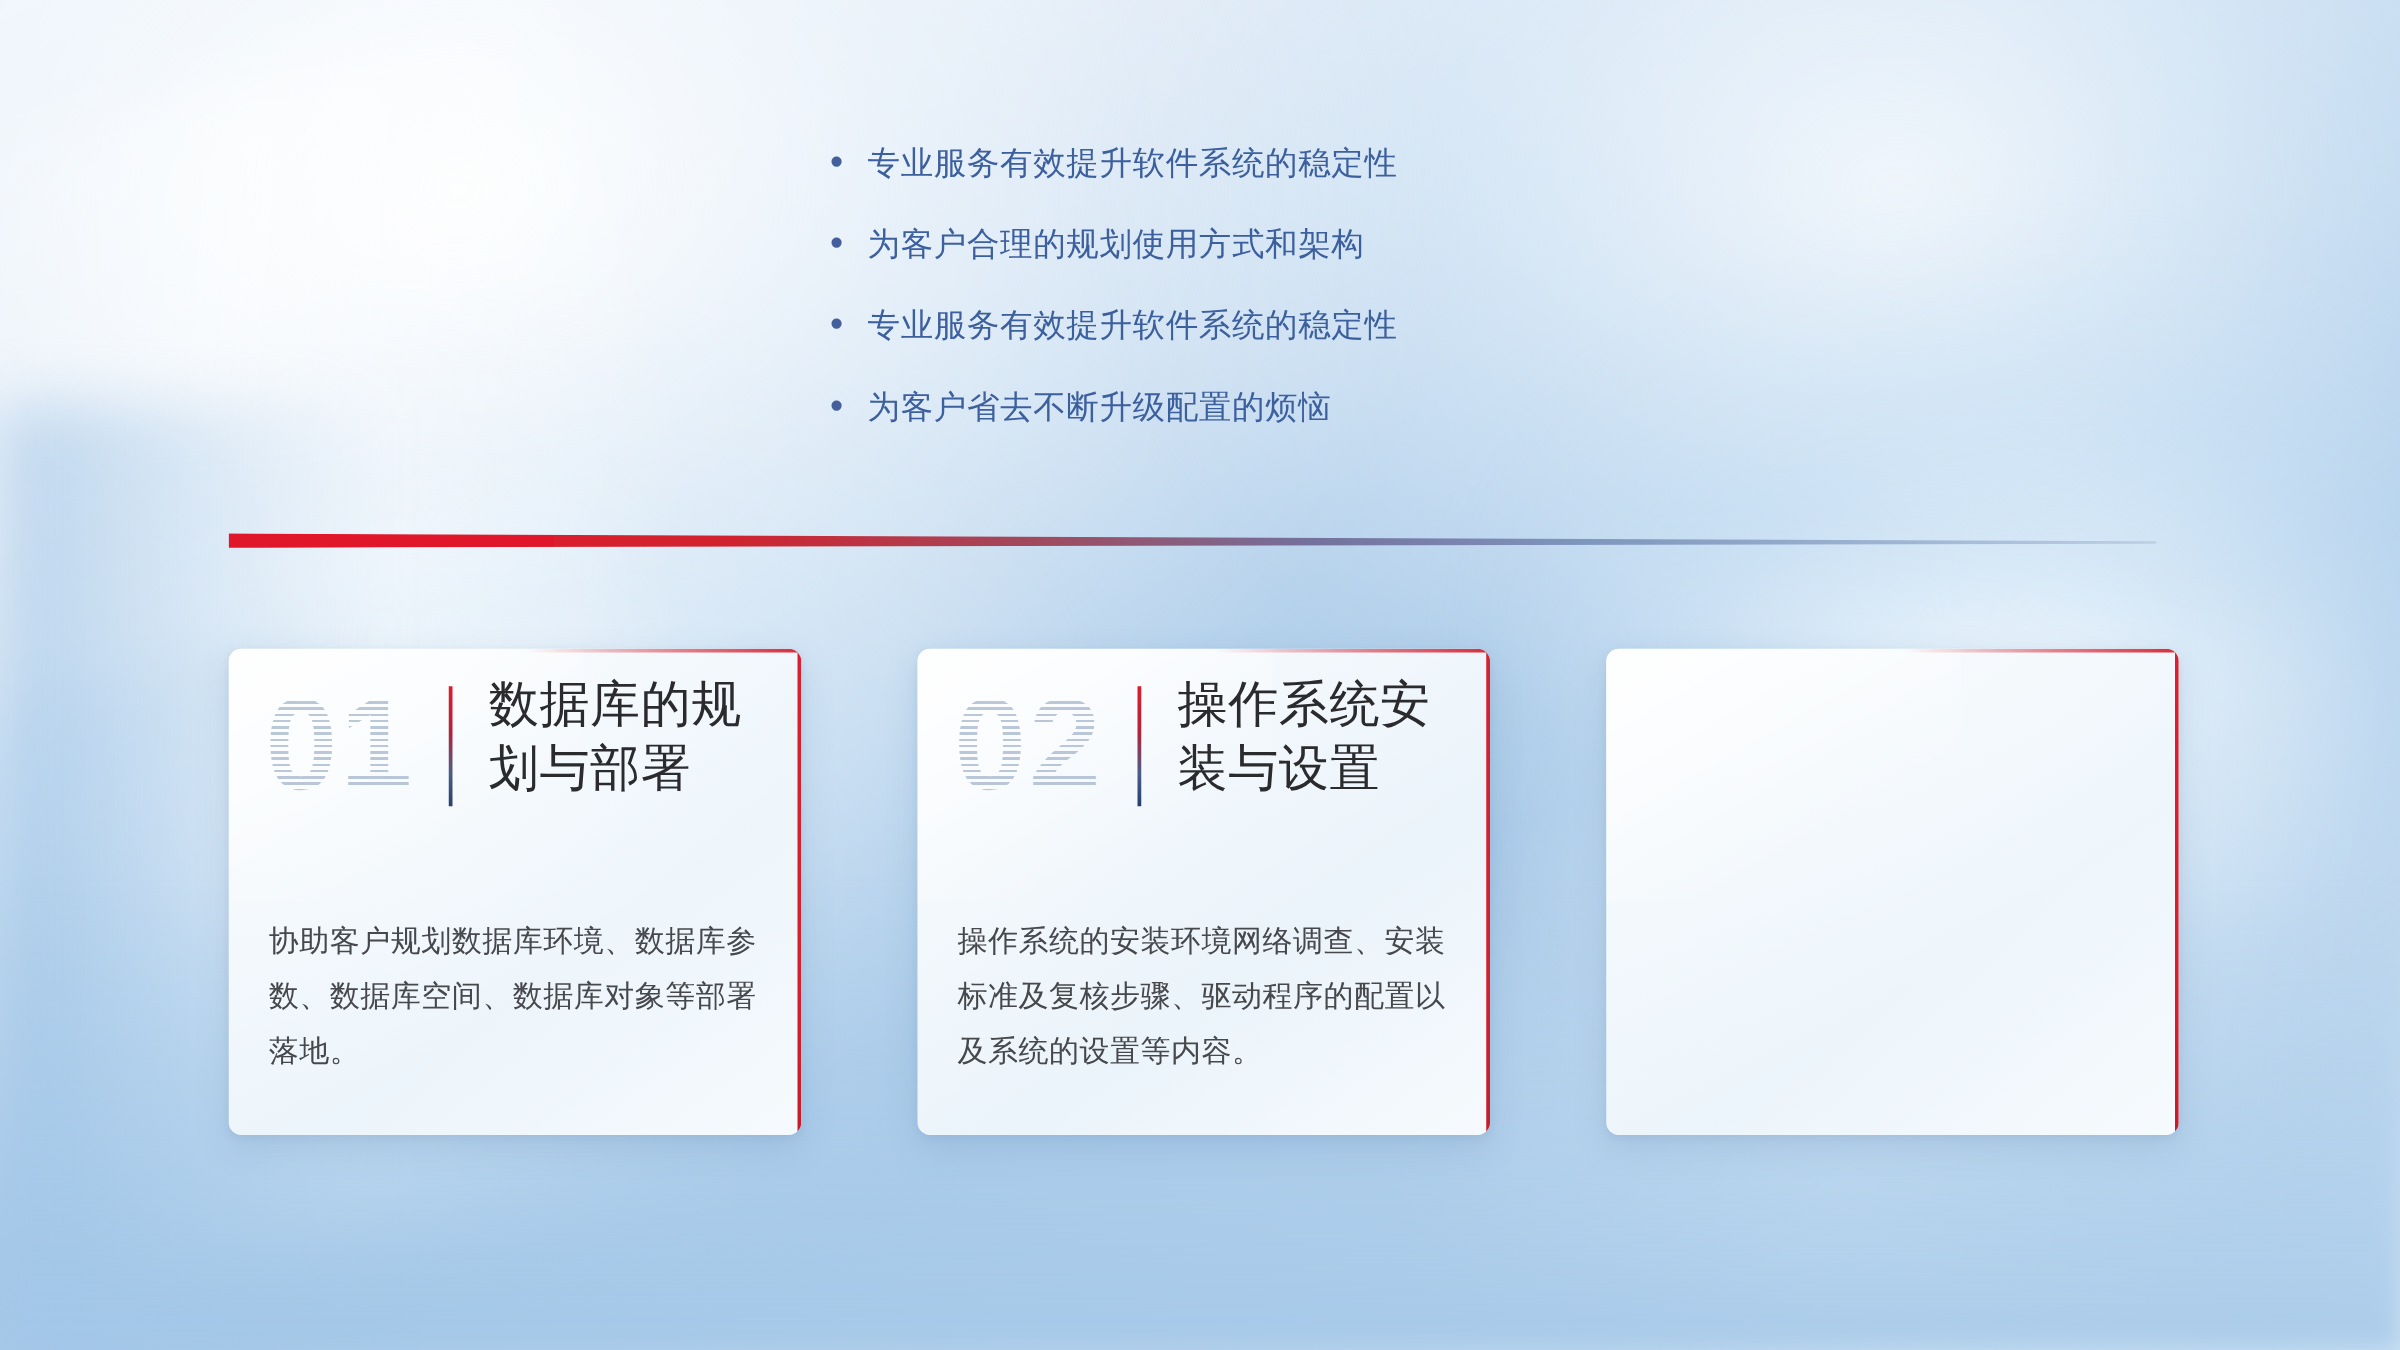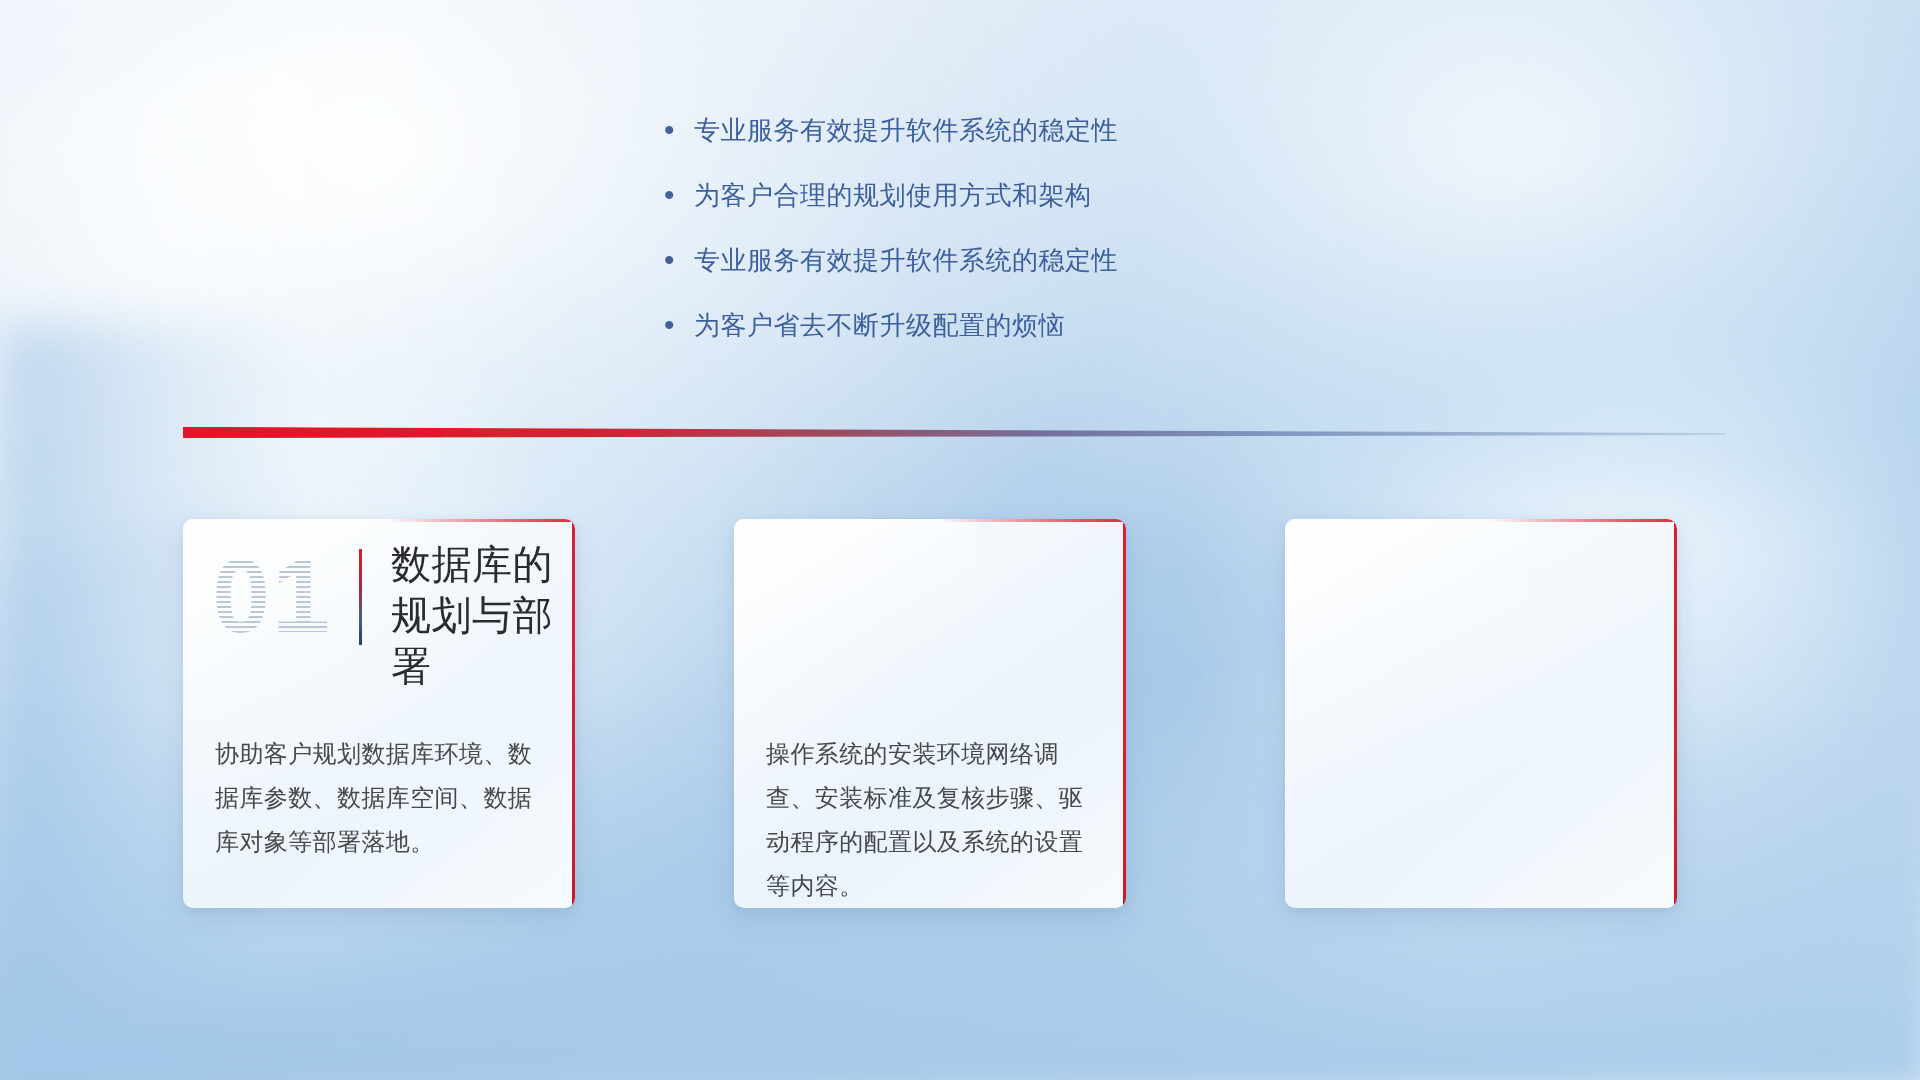--- a/index.html
+++ b/index.html
@@ -99,21 +99,21 @@
   .divider svg{ display:block; width:100%; height:100%; }
 
   
   .cards{
     position:absolute;
     left:183px; top:519px;
     width:1553px; height:400px;
   }
   .card{
     position:absolute;
-    top:0; width:392px; height:389px;
+    top:0; width:458px; height:389px;
     border-radius:10px;
     background:linear-gradient(145deg, rgba(252,253,255,.97) 0%, rgba(246,250,253,.95) 32%, rgba(240,247,252,.93) 62%, rgba(249,252,254,.96) 100%);
     box-shadow:0 10px 26px rgba(99,134,176,.20), 0 2px 6px rgba(110,145,185,.14);
     overflow:hidden;
   }
   .card.c1{ left:0px; }
   .card.c2{ left:551px; }
   .card.c3{ left:1102px; }
 
   
@@ -262,20 +262,27 @@
         <div class="card-rule"></div>
         <div class="card-title">数据库的规划与部署</div>
       </div>
       <div class="card-body">协助客户规划数据库环境、数据库参数、数据库空间、数据库对象等部署落地。</div>
     </div>
 
     <div class="card c2">
       <div class="card-sheen"></div>
       <div class="card-accent-right"></div>
       <div class="card-accent-top"></div>
+      <div class="card-head">
+        <div class="card-num">
+          <span>02</span>
+        </div>
+        <div class="card-rule"></div>
+        <div class="card-title">操作系统安装与设置</div>
+      </div>
       <div class="card-body">操作系统的安装环境网络调查、安装标准及复核步骤、驱动程序的配置以及系统的设置等内容。</div>
     </div>
 
     <div class="card c3">
       <div class="card-sheen"></div>
       <div class="card-accent-right"></div>
       <div class="card-accent-top"></div>
     </div>
 
   </div>

